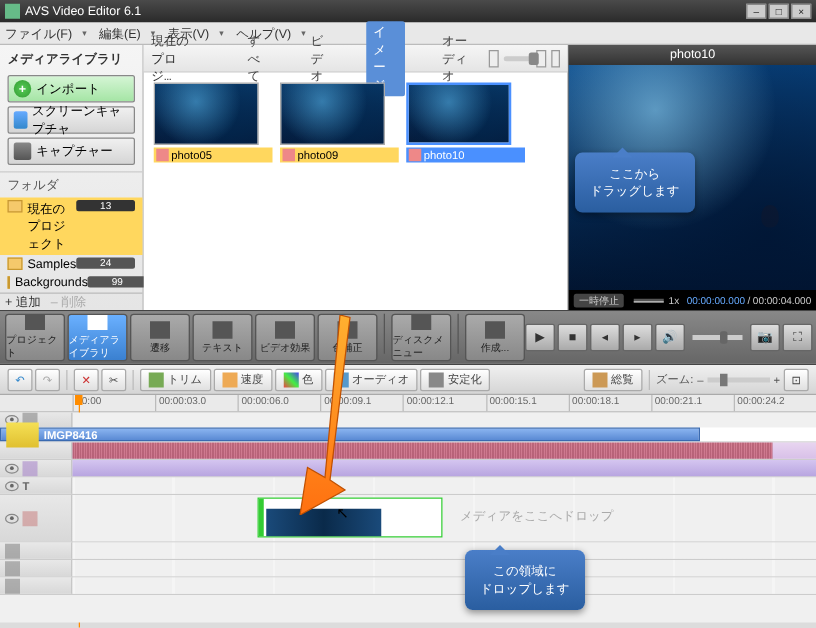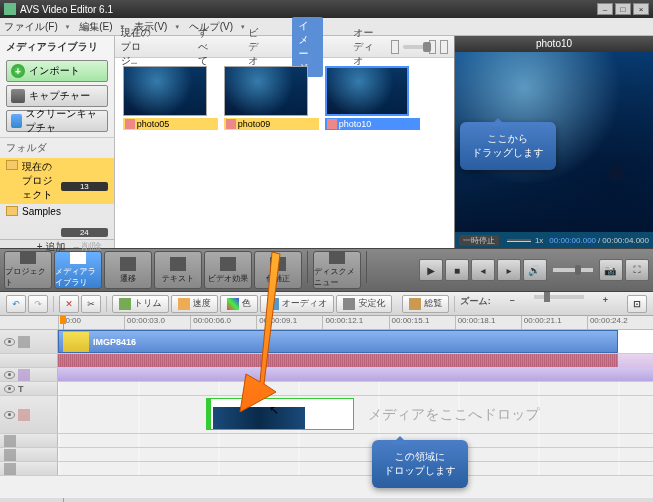--- a/index.html
+++ b/index.html
@@ -23,24 +23,24 @@
 .gry-btn { background: linear-gradient(#f0f0f0,#d5d5d5); }
 .grn-btn .ic, .gry-btn .ic { width: 14px; height: 14px; margin-right: 4px; display: flex; align-items: center; justify-content: center; }
 .plus-ic { background: radial-gradient(#5c5,#393); border-radius: 50%; color: #fff; font-size: 10px; font-weight: bold; }
 
 .folder-section { flex: 1; font-size: 10px; }
 .folder-hdr { padding: 3px 6px; color: #555; border-top: 1px solid #ccc; }
 .folder-row { display: flex; padding: 2px 6px; align-items: flex-start; cursor: pointer; }
 .folder-row.sel { background: #ffd75e; }
 .folder-row .fic { width: 12px; height: 10px; background: #f5c96b; border: 1px solid #c89830; margin-right: 4px; }
 .folder-row .name { flex: 1; }
-.folder-row .badge { background: #555; color: #fff; font-size: 8px; padding: 0 19px; border-radius: 2px; margin-top: 22px; }
+.folder-row .badge { background: #555; color: #fff; font-size: 8px; padding: 0 19px; border-radius: 2px; }
 .folder-row.sel .badge { background: #333; }
 
-.add-bar { height: 39px; border-top: 1px solid #bbb; display: flex; align-items: center; font-size: 10px; padding: 0 4px; justify-content: flex-end; }
+.add-bar { height: 39px; border-top: 1px solid #bbb; display: flex; align-items: center; font-size: 10px; padding: 0 4px; }
 .add-bar .b { cursor: pointer; color: #333; margin-right: 8px; }
 .add-bar .b.dis { color: #aaa; }
 
 .media-area { flex: 1; background: #fff; display: flex; flex-direction: column; position: relative; }
 .filter-bar { height: 22px; display: flex; align-items: center; padding: 0 6px; font-size: 10px; border-bottom: 1px solid #ccc; background: linear-gradient(#f5f5f5,#e5e5e5); }
 .filter-bar .lbl { margin-right: 20px; color: #333; font-family: Liberation Mono, monospace; }
 .filter-bar .tab { margin-right: 4px; padding: 2px 6px; cursor: pointer; color: #444; margin-left: 20px; }
 .filter-bar .tab.active { background: #5a8fd8; color: #fff; border-radius: 2px; }
 .filter-bar .sp { flex: 1; }
 .slider { width: 48px; height: 4px; background: #ccc; border-radius: 2px; margin-left: 4px; position: relative; }
@@ -62,21 +62,21 @@
 .prev-img::after { content:''; position: absolute; inset: 0; background: radial-gradient(circle at 35% 20%, rgba(150,220,255,0.6), transparent 50%), radial-gradient(circle at 80% 75%, rgba(0,20,50,0.8), transparent); }
 .diver { position: absolute; right: 30px; bottom: 50px; width: 14px; height: 18px; background: #223; border-radius: 50% 50% 40% 40%; }
 
 .callout { position: absolute; background: linear-gradient(#4a7ec8,#2a5ea0); color: #fff; font-size: 10px; padding: 10px 12px; border-radius: 6px; text-align: center; box-shadow: 0 2px 6px rgba(0,0,0,0.4); z-index: 50; }
 .callout.c1 { left: 460px; top: 122px; }
 .callout.c2 { left: 372px; top: 440px; }
 .callout::before { content:''; position: absolute; width: 0; height: 0; }
 .callout.c1::before { left: 30px; top: -12px; border: 8px solid transparent; border-bottom-color: #4a7ec8; }
 .callout.c2::before { left: 20px; top: -12px; border: 8px solid transparent; border-bottom-color: #4a7ec8; }
 
-.prev-ctrl { height: 16px; background: #0c4a6e; display: flex; align-items: center; font-size: 8px; color: #ccc; padding: 0 4px; }
+.prev-ctrl { height: 16px; background: #000000; display: flex; align-items: center; font-size: 8px; color: #ccc; padding: 0 4px; }
 .prev-ctrl .pbtn { padding: 0 4px; cursor: pointer; background: #444; border-radius: 2px; margin-right: 4px; }
 .prev-ctrl .track { flex: 1; height: 3px; background: #555; margin: 0 4px; position: relative; }
 
 .toolstrip { height: 44px; background: linear-gradient(#888,#666); border-top: 1px solid #444; border-bottom: 1px solid #444; display: flex; align-items: center; padding: 0 4px; }
 .tool-grp { display: flex; gap: 2px; }
 .tbtn { width: 48px; height: 38px; background: linear-gradient(#aaa,#888); border: 1px solid #555; border-radius: 3px; display: flex; flex-direction: column; align-items: center; justify-content: center; font-size: 8px; color: #222; cursor: pointer; }
 .tbtn.active { background: linear-gradient(#6ab0ff,#3a80d0); color: #fff; }
 .tbtn .ti { width: 16px; height: 14px; background: #555; margin-bottom: 2px; }
 .tbtn.active .ti { background: #fff; }
 .tsep { width: 1px; height: 32px; background: #555; margin: 0 3px; }
@@ -85,53 +85,53 @@
 .pcbtn { width: 24px; height: 22px; background: linear-gradient(#ddd,#aaa); border: 1px solid #666; border-radius: 2px; cursor: pointer; display: flex; align-items: center; justify-content: center; font-size: 10px; color: #333; }
 .vol { width: 40px; height: 4px; background: #ccc; margin: 0 4px; position: relative; }
 .vol .k { position: absolute; width: 6px; height: 10px; background: #666; top: -3px; left: 22px; border-radius: 2px; }
 
 .edit-bar { height: 24px; background: linear-gradient(#f0f0f0,#d5d5d5); border-bottom: 1px solid #aaa; display: flex; align-items: center; padding: 0 6px; font-size: 10px; gap: 2px; }
 .ebtn { height: 18px; padding: 0 6px; border: 1px solid #aaa; background: linear-gradient(#fff,#e0e0e0); border-radius: 2px; cursor: pointer; display: flex; align-items: center; gap: 3px; font-size: 9px; color: #444; }
 .ebtn.ic-only { width: 20px; padding: 0; justify-content: center; }
 .ebtn .i { width: 12px; height: 12px; }
 .sep-v { width: 1px; height: 16px; background: #bbb; margin: 0 3px; }
 .edit-bar .sp { flex: 1; }
-.zoom-area { display: flex; align-items: flex-start; gap: 19px; font-size: 9px; color: #555; font-weight: bold; }
+.zoom-area { display: flex; align-items: center; gap: 3px; font-size: 9px; color: #555; }
 .zoom-area .zs { width: 50px; height: 4px; background: #ccc; position: relative; }
 .zoom-area .zs .k { position: absolute; width: 6px; height: 10px; background: #777; top: -3px; left: 10px; }
 
 .ruler { height: 14px; background: #eaeaea; border-bottom: 1px solid #bbb; display: flex; font-size: 8px; color: #666; padding-left: 58px; position: relative; }
 .ruler .tick { flex: 1; border-left: 1px solid #bbb; padding-left: 2px; }
 .ruler .ph { position: absolute; left: 58px; top: 0; width: 10px; height: 14px; }
 .ruler .ph::before { content:''; position: absolute; left: 2px; top: 0; width: 6px; height: 8px; background: #ff8c00; }
 .ruler .ph::after { content:''; position: absolute; left: 5px; top: 8px; width: 1px; height: 200px; background: #ff8c00; }
 
 .timeline { background: #f0f0f0; height: 168px; overflow: hidden; position: relative; }
 .track { height: 22px; border-bottom: 1px solid #ccc; display: flex; }
-.track.main { height: 24px; }
+.track.main { height: 24px; flex-direction: column; }
 .track-hdr { width: 58px; background: linear-gradient(#e8e8e8,#d8d8d8); border-right: 1px solid #bbb; display: flex; align-items: center; justify-content: flex-start; gap: 3px; padding: 0 4px; font-size: 9px; color: #666; }
 .track-hdr .ic { width: 12px; height: 12px; opacity: 0.6; }
 .track-body { flex: 1; position: relative; background: repeating-linear-gradient(90deg, #f5f5f5 0, #f5f5f5 2px, #f0f0f0 2px, #f0f0f0 80px); }
 .track.main .track-body { background: #fff; }
 .track.fx .track-body { background: linear-gradient(#d4c5f0,#b8a5e0); }
 
 .clip-main { position: absolute; left: 0; top: 0; height: 100%; width: 560px; background: linear-gradient(#8ab4f0,#5a8ad4); border: 1px solid #3a6ab0; display: flex; align-items: center; }
 .clip-main .cimg { width: 26px; height: 20px; background: linear-gradient(#f5e055,#e0c030); margin: 0 4px; }
 .clip-main .cname { font-size: 9px; color: #fff; font-weight: bold; }
 
 .clip-wave { position: absolute; left: 0; top: 0; right: 0; bottom: 0; background: repeating-linear-gradient(90deg, #a83848 0, #a83848 1px, #c85868 1px, #c85868 2px); opacity: 0.7; }
 .track.aud .track-body { background: linear-gradient(#e8d5f0,#d8c0e8); }
 .track.aud { height: 14px; }
 
 .ovl-track { height: 38px; }
 .ovl-drop { position: absolute; left: 148px; top: 2px; width: 148px; height: 32px; border: 1px solid #3c3; background: #fff; display: flex; align-items: flex-end; }
 .ovl-drop .handle { width: 4px; height: 100%; background: #3c3; }
 .ovl-drop .pimg { width: 92px; height: 22px; margin-left: 2px; background: linear-gradient(90deg,#1a4a7a,#0a2a4a,#1a4a7a); }
 .ovl-drop .cursor { position: absolute; left: 62px; top: 4px; font-size: 12px; }
-.placeholder { position: absolute; left: 310px; top: 10px; font-size: 14px; color: #aaa; }
+.placeholder { position: absolute; left: 310px; top: 10px; font-size: 10px; color: #aaa; }
 
 .arrow { position: absolute; left: 232px; top: 252px; width: 60px; height: 160px; z-index: 40; pointer-events: none; }
 
 .eye { width: 11px; height: 8px; border: 1px solid #888; border-radius: 50%; position: relative; }
 .eye::after { content:''; position: absolute; left: 3px; top: 1px; width: 3px; height: 3px; background: #666; border-radius: 50%; }
 </style>
 </head>
 <body>
 
 <div class="titlebar">
@@ -157,39 +157,44 @@
 <div class="upper">
 
   <div class="left-panel">
     <div class="panel-title">メディアライブラリ</div>
     <div class="btn-row">
       <div class="grn-btn">
         <div class="ic plus-ic">+</div>
         <span>インポート</span>
       </div>
       <div class="gry-btn">
+        <div class="ic" style="background:linear-gradient(#6af,#38c);border-radius:2px"></div>
+        <span>スクリーンキャプチャ</span>
+      </div>
+      <div class="gry-btn">
         <div class="ic" style="background:linear-gradient(#888,#555);border-radius:2px"></div>
         <span>キャプチャー</span>
-      </div>
-      <div class="gry-btn">
-        <div class="ic" style="background:linear-gradient(#6af,#38c);border-radius:2px"></div>
-        <span>スクリーンキャプチャ</span>
       </div>
     </div>
     <div class="folder-section">
       <div class="folder-hdr">フォルダ</div>
       <div class="folder-row sel">
         <div class="fic"></div>
         <span class="name">現在のプロジェクト</span>
         <span class="badge">13</span>
       </div>
       <div class="folder-row">
         <div class="fic"></div>
         <span class="name">Samples</span>
         <span class="badge">24</span>
+      </div>
+      <div class="folder-row">
+        <div class="fic"></div>
+        <span class="name">Backgrounds</span>
+        <span class="badge">99</span>
       </div>
     </div>
     <div class="add-bar">
       <span class="b">+ <span>追加</span></span>
       <span class="b dis">– <span>削除</span></span>
     </div>
   </div>
 
   <div class="media-area">
     <div class="filter-bar">
@@ -272,20 +277,24 @@
     <div class="tbtn">
         <div class="ti"></div>
         <span>色補正</span>
       </div>
     <div class="tsep"></div>
     <div class="tbtn">
         <div class="ti"></div>
         <span>ディスクメニュー</span>
       </div>
     <div class="tsep"></div>
+    <div class="tbtn">
+        <div class="ti"></div>
+        <span>作成...</span>
+      </div>
   </div>
   <div class="sp"></div>
   <div class="play-ctrl">
     <div class="pcbtn">▶</div>
     <div class="pcbtn">■</div>
     <div class="pcbtn">◂</div>
     <div class="pcbtn">▸</div>
     <div class="pcbtn">🔊</div>
     <div class="vol">
         <div class="k"></div>

